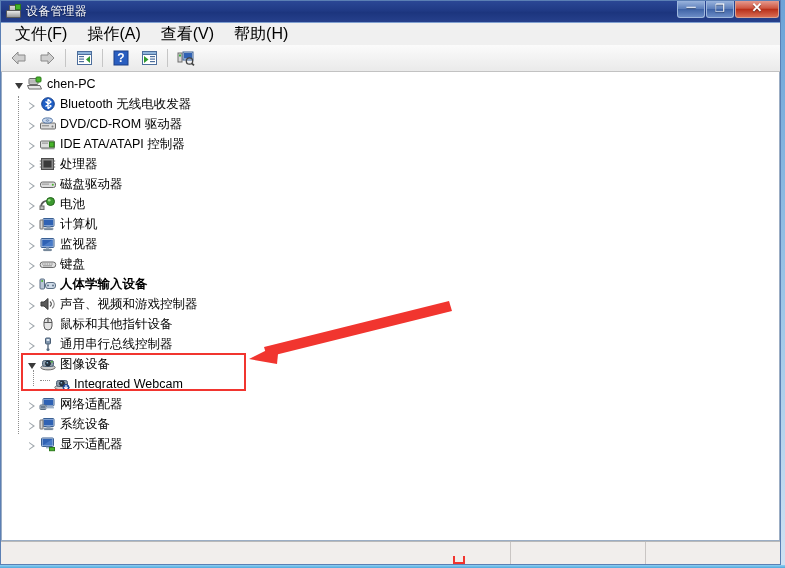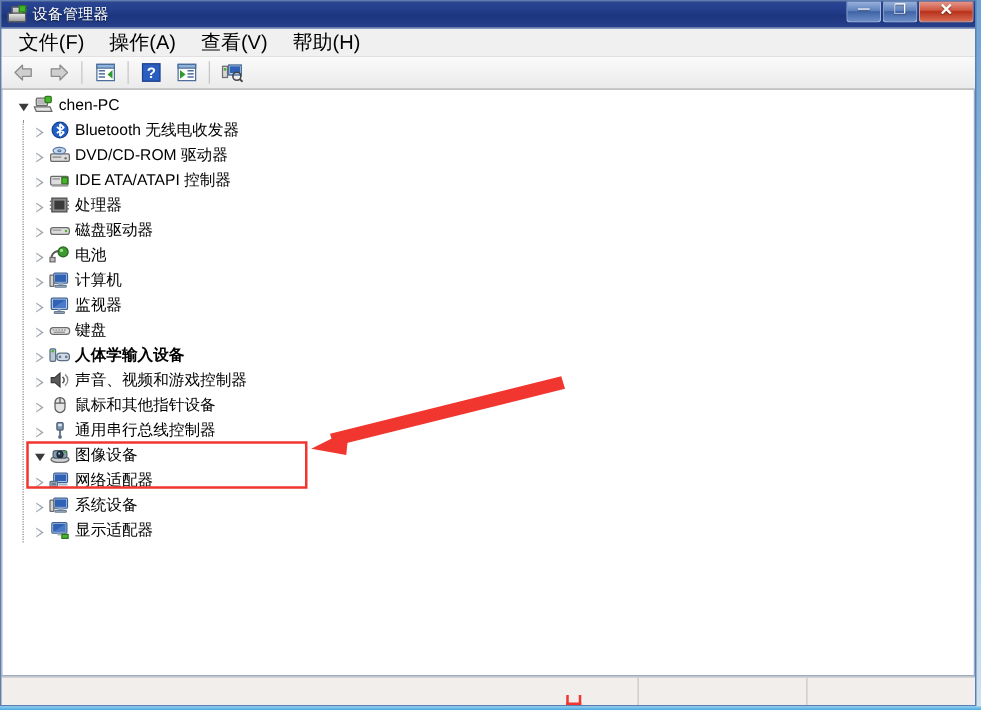--- a/index.html
+++ b/index.html
@@ -23,21 +23,21 @@
   }
 
   
   #window {
     position: absolute;
     left: 0; top: 0;
     width: 781px;
     height: 565px;
     border: 1px solid #5b7fb4;
     border-radius: 0;
-    background: #737373;
+    background: #8b5cf6;
     box-sizing: border-box;
     display: flex;
     flex-direction: column;
     overflow: hidden;
   }
 
   
   #titlebar {
     height: 21px;
     background: linear-gradient(180deg, #2b4795 0%, #203a85 45%, #1c357e 55%, #26408c 100%);
@@ -619,20 +619,35 @@
               <ellipse cx="9" cy="11.5" rx="7.2" ry="2.4" fill="#cfcfcf" stroke="#6a6a6a"></ellipse>
               <rect x="3.5" y="4.5" width="11" height="6" rx="2" fill="#8b9aa8" stroke="#4a5e74"></rect>
               <circle cx="9" cy="7.5" r="2.4" fill="#2b3a49" stroke="#1a2530"></circle>
               <circle cx="8.3" cy="6.8" r="0.8" fill="#9fd0ef"></circle>
               <rect x="11.8" y="5.2" width="2" height="1.3" fill="#49b42c"></rect>
             </svg>
           </div>
           <div class="label">图像设备</div>
         </div>
 
+        <div class="node" style="padding-left:30px; position:relative;">
+          <div class="dots" style="left:23px; top:-6px; height:16px;"></div>
+          <div class="exp" style="border-top:1px dotted #8d8d8d; width:10px; height:0; margin-top:4px; margin-right:3px;"></div>
+          <div class="icon-slot">
+            <svg width="18" height="16" viewBox="0 0 18 16">
+              <ellipse cx="9" cy="11.5" rx="7.2" ry="2.4" fill="#cfcfcf" stroke="#6a6a6a"></ellipse>
+              <rect x="3.5" y="4.5" width="11" height="6" rx="2" fill="#8b9aa8" stroke="#4a5e74"></rect>
+              <circle cx="9" cy="7.5" r="2.4" fill="#2b3a49" stroke="#1a2530"></circle>
+              <circle cx="8.3" cy="6.8" r="0.8" fill="#9fd0ef"></circle>
+              <circle cx="13" cy="11.5" r="3" fill="#2f62b4" stroke="#1b3f88"></circle>
+              <path d="M13 9.6 L13 13 M11.6 11.7 L13 13.2 L14.4 11.7" stroke="#ffffff" stroke-width="1.2" fill="none" stroke-linecap="round"></path>
+            </svg>
+          </div>
+          <div class="label">Integrated Webcam</div>
+        </div>
 
         <div class="node" style="padding-left:15px;">
           <div class="exp">
               <div class="tri-c"></div>
             </div>
           <div class="icon-slot">
             <svg width="18" height="16" viewBox="0 0 18 16">
               <rect x="4" y="2.5" width="11" height="7.5" rx="1" fill="#cfdff2" stroke="#3a5f92"></rect>
               <rect x="5" y="3.5" width="9" height="5.5" fill="#2f62b4"></rect>
               <rect x="1" y="9" width="6" height="4.5" rx="0.8" fill="#b9c6d6" stroke="#5a6d82"></rect>

